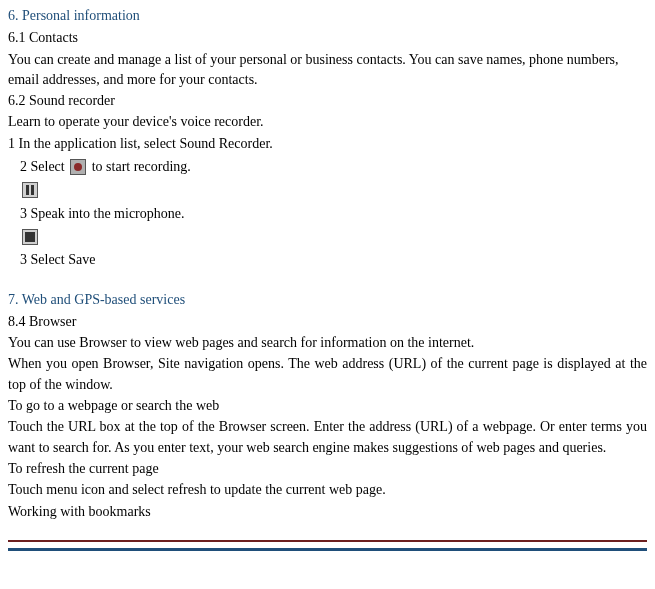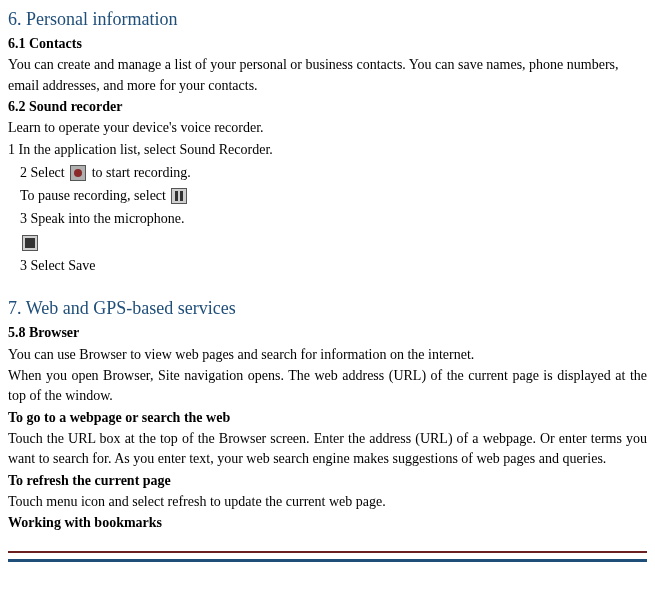--- a/index.html
+++ b/index.html
@@ -8,25 +8,25 @@
     font-family: "Times New Roman", Times, serif;
     font-size: 14px;
     line-height: 1.45;
     color: #000;
     width: 655px;
     box-sizing: border-box;
     background: #fff;
   }
   .section-heading {
     color: #1F4E79;
-    font-size: 18px;
+    font-size: 14px;
     margin: 2px 0;
   }
   .subheading {
-    font-weight: bold;
+    font-weight: normal;
     margin: 1px 0;
   }
   .para {
     margin: 1px 0;
   }
   .justify {
     text-align: justify;
   }
   .step {
     margin: 3px 12px;
@@ -109,37 +109,36 @@
 <div class="para">Learn to operate your device's voice recorder.</div>
 <div class="para">1 In the application list, select Sound Recorder.</div>
 
 <div class="step">
   <span>2 Select </span>
   <span class="icon icon-record"></span>
   <span> to start recording.</span>
 </div>
 
 <div class="step">
-  <span>  To pause recording, select </span>
   <span class="icon icon-pause"></span>
 </div>
 
 <div class="step">3 Speak into the microphone.</div>
 
 <div class="step">
   <span class="icon icon-stop"></span>
 </div>
 
 <div class="step">3 Select Save</div>
 
 <div class="spacer"></div>
 
 <div class="section-heading">7. Web and GPS-based services</div>
 
-<div class="subheading">5.8 Browser</div>
+<div class="subheading">8.4 Browser</div>
 <div class="para">You can use Browser to view web pages and search for information on the internet.</div>
 <div class="para justify">When you open Browser, Site navigation opens. The web address (URL) of the current page is displayed at the top of the window.</div>
 
 <div class="subheading">To go to a webpage or search the web</div>
 <div class="para justify">Touch the URL box at the top of the Browser screen. Enter the address (URL) of a webpage. Or enter terms you want to search for. As you enter text, your web search engine makes suggestions of web pages and queries.</div>
 
 <div class="subheading">To refresh the current page</div>
 <div class="para">Touch menu icon and select refresh to update the current web page.</div>
 
 <div class="subheading">Working with bookmarks</div>

